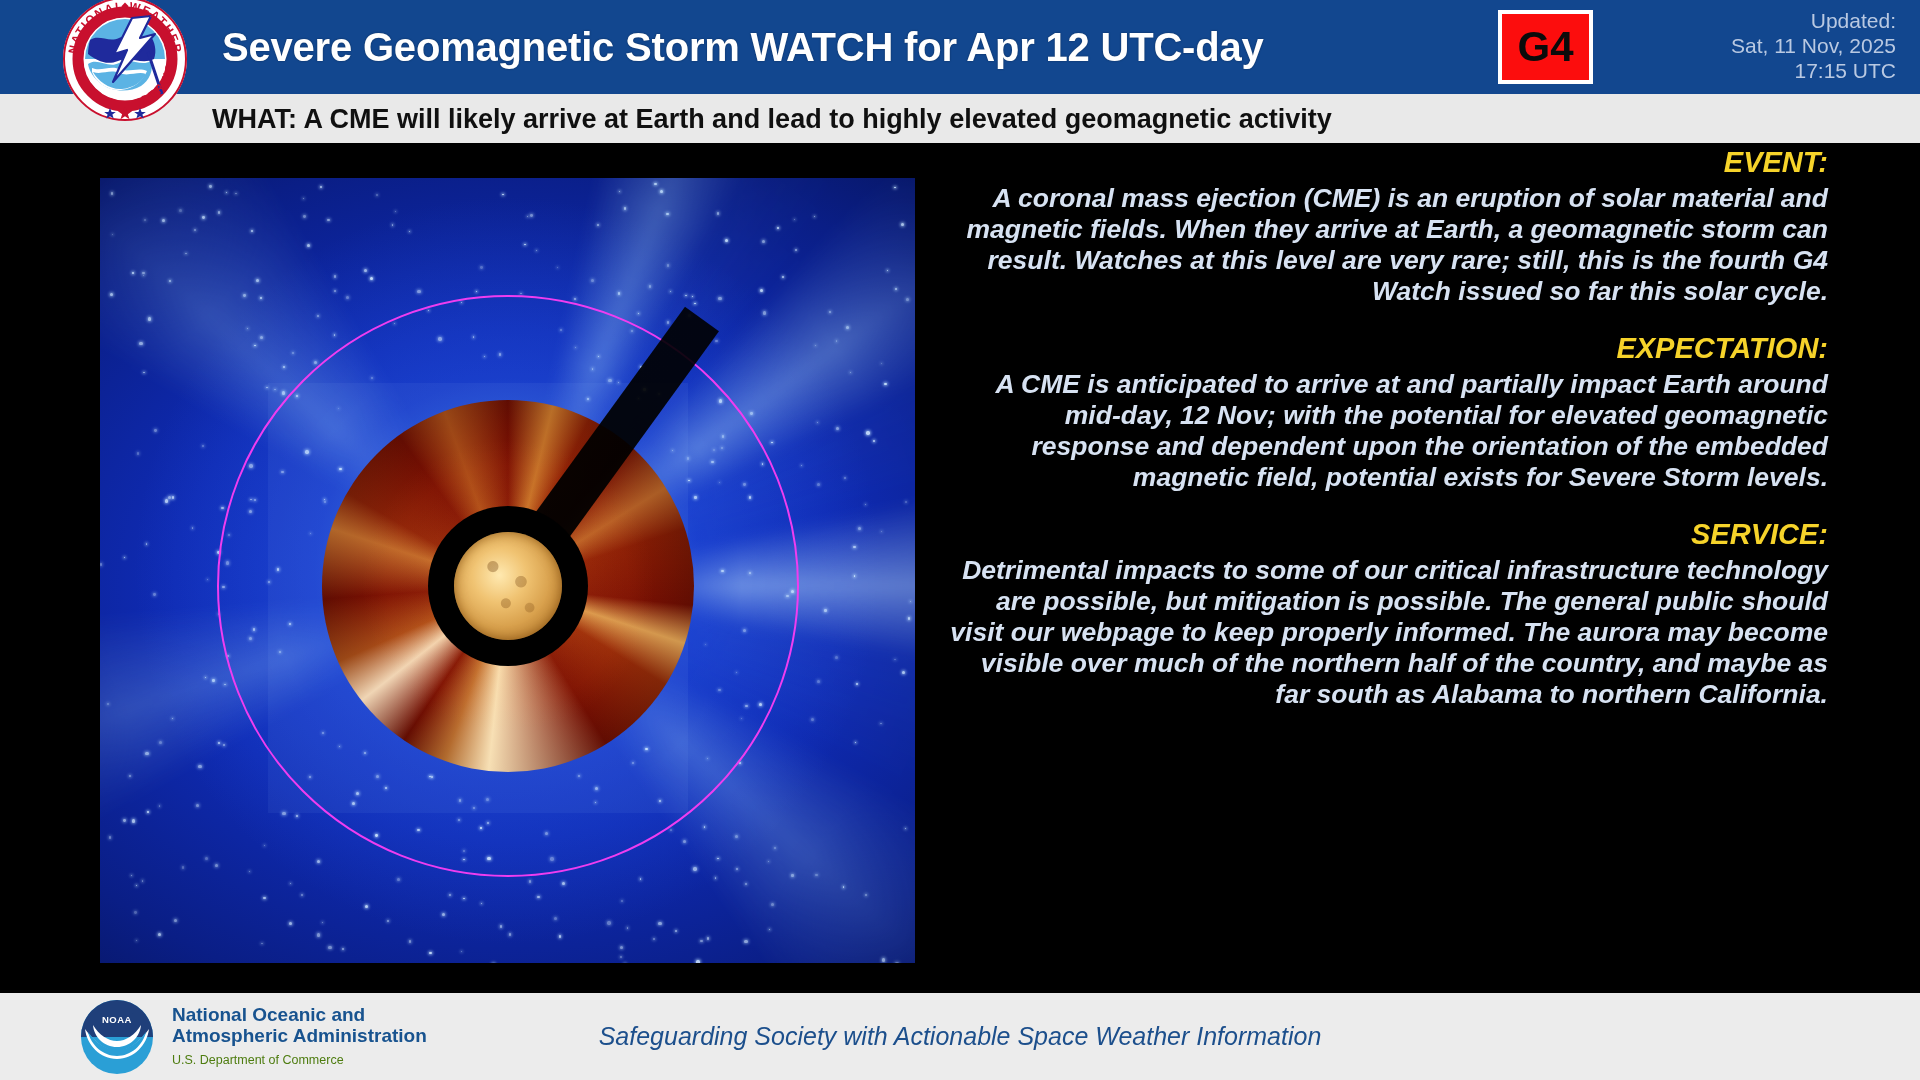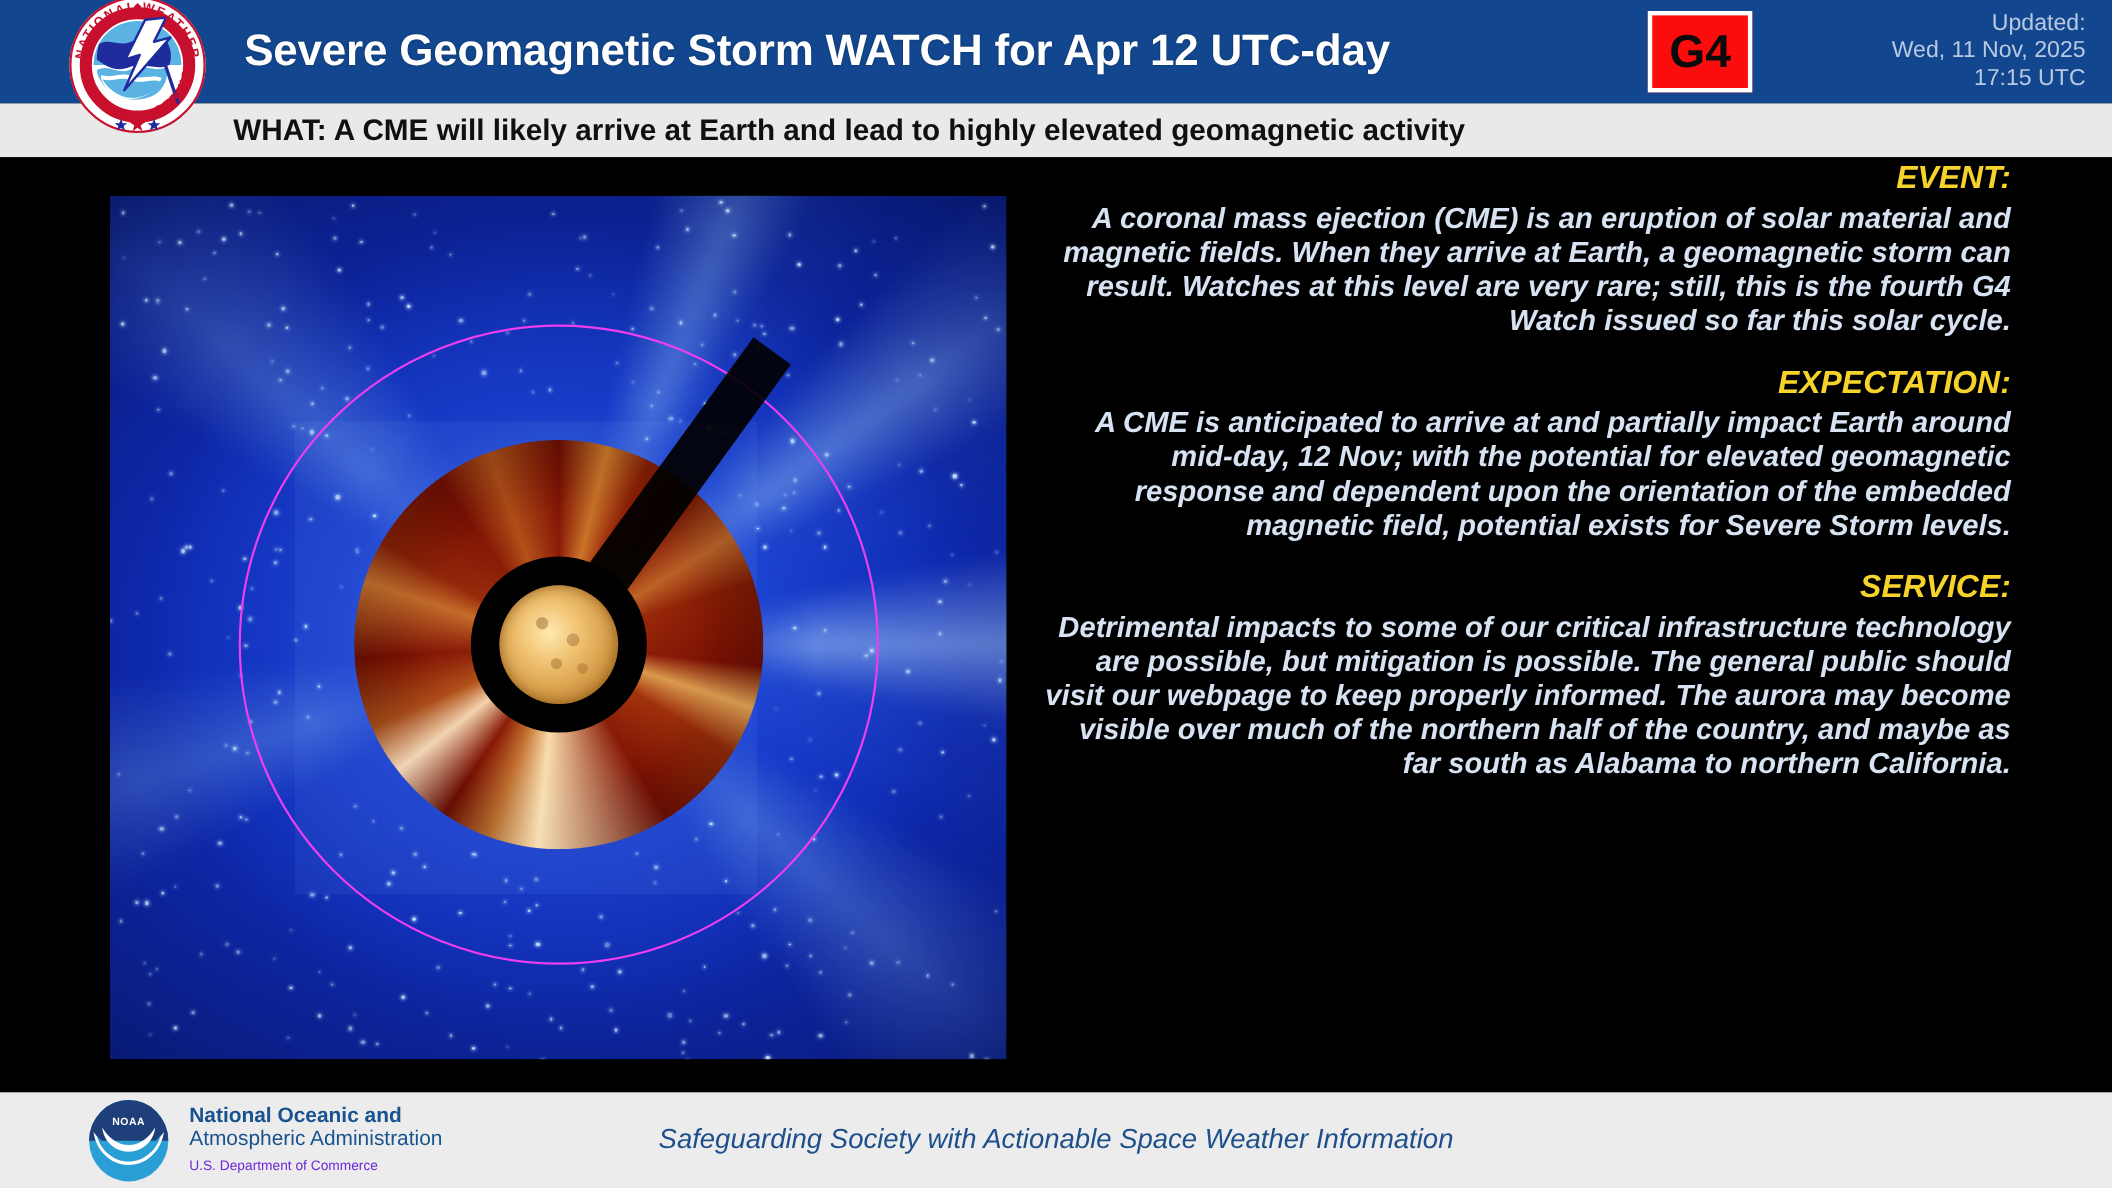--- a/index.html
+++ b/index.html
@@ -237,22 +237,22 @@
   .noaa-logo {
     position: absolute; left: 80px; top: 6px;
     width: 74px; height: 76px;
   }
   .noaa-text {
     position: absolute; left: 172px; top: 11px;
     color: #18538f;
     line-height: 21px;
   }
   .noaa-l1 { font-size: 19px; font-weight: bold; }
-  .noaa-l2 { font-size: 19px; font-weight: normal; }
-  .noaa-l3 { font-size: 12.5px; color: #6d28d9; margin-top: 4px; font-weight: normal; }
+  .noaa-l2 { font-size: 19px; font-weight: bold; }
+  .noaa-l3 { font-size: 12.5px; color: #4d7c0f; margin-top: 4px; font-weight: normal; }
   .tagline {
     position: absolute; left: 0; right: 0; top: 29px;
     text-align: center;
     color: #1c4f8c;
     font-size: 25px; font-style: italic; font-weight: normal;
   }
   .swpc {
     position: absolute; right: 28px; top: 10px;
     text-align: right;
     color: #12457f;
@@ -264,21 +264,21 @@
 
 <div class="header">
   <div class="header-title">Severe Geomagnetic Storm WATCH for Apr 12 UTC-day</div>
 
   <div class="g4-badge">
     <span>G4</span>
   </div>
 
   <div class="updated-block">
     <div>Updated:</div>
-    <div>Wed, 11 Nov, 2025</div>
+    <div>Sat, 11 Nov, 2025</div>
     <div>17:15 UTC</div>
   </div>
 </div>
 
 <div class="nws-logo">
   <svg viewBox="0 0 126 126" width="126" height="126">
     <circle cx="63" cy="63" r="62" fill="#ffffff"></circle>
     <circle cx="63" cy="63" r="61" fill="none" stroke="#c8102e" stroke-width="2"></circle>
     <circle cx="63" cy="63" r="47" fill="#ffffff" stroke="#c8102e" stroke-width="11"></circle>
     <circle cx="63" cy="63" r="41" fill="#ffffff"></circle>

